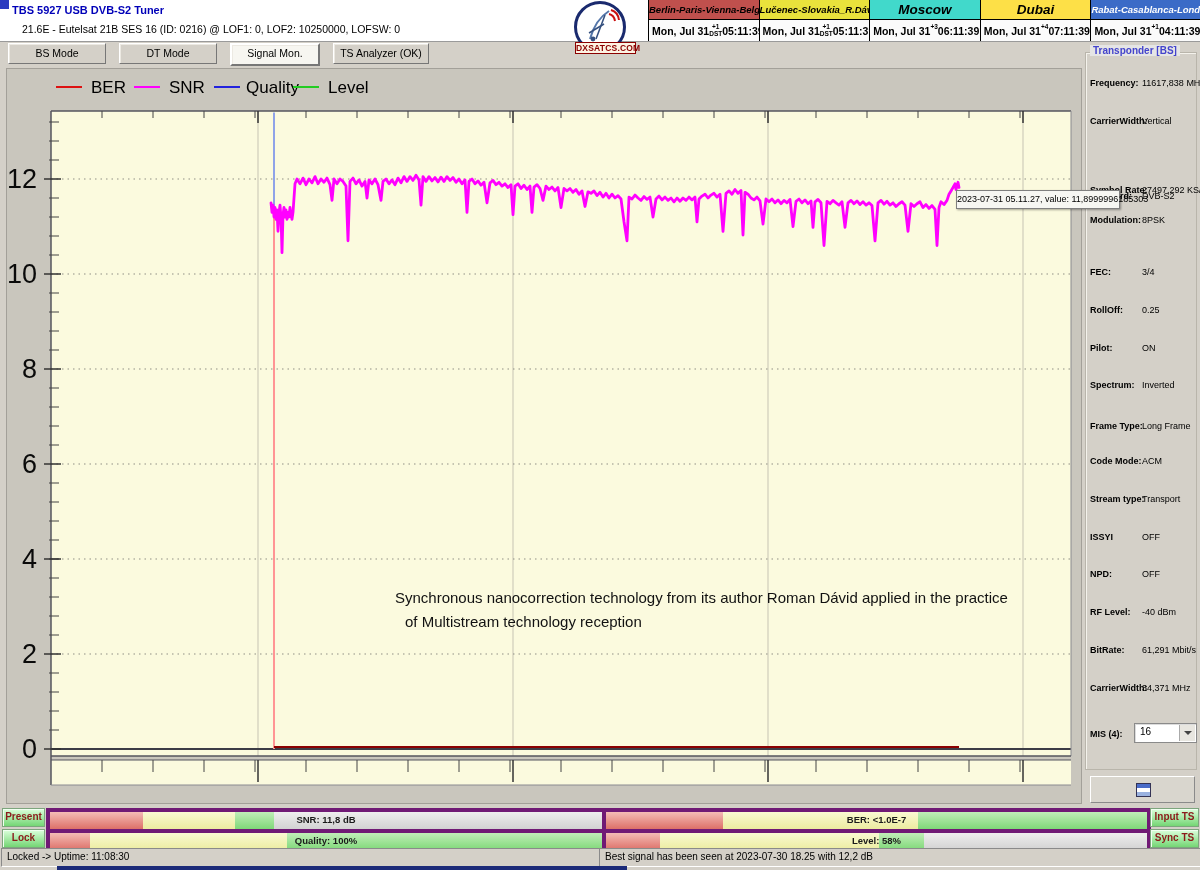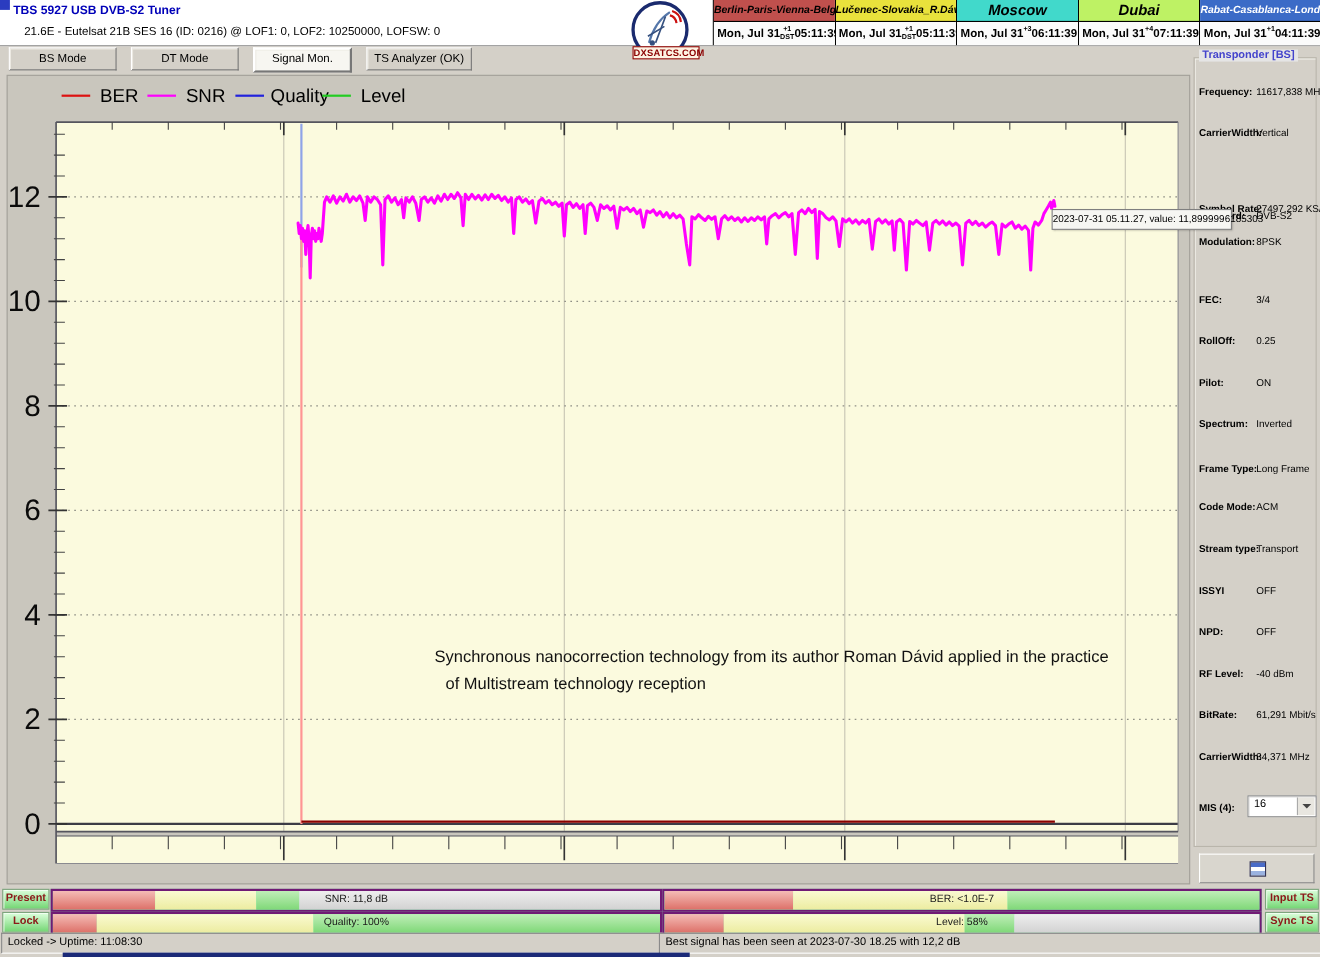--- a/index.html
+++ b/index.html
@@ -69,21 +69,21 @@
   .mis-arrow::after{content:"";position:absolute;left:4px;top:6px;border:4px solid transparent;border-top-color:#444;}
   .flat-btn{position:absolute;left:8px;top:731px;width:103px;height:25px;background:#d9d6ce;
             border:1px solid;border-color:#fff #8a8a8a #8a8a8a #fff;}
   .ts-icon{position:absolute;left:45px;top:6px;width:13px;height:12px;border:1px solid #335;
            background:linear-gradient(#4a6cc8 0 34%, #fff 34% 67%, #9ab2e0 67% 100%);}
 
   
   .green-btn{position:absolute;height:17px;background:linear-gradient(#dcffdc,#74d674);
              border:1px solid #7da57d;box-shadow:inset 1px 1px 0 #f0fff0;color:#8b1a1a;
              font-size:10px;font-weight:bold;text-align:center;line-height:16px;}
-  .hbar{position:absolute;height:17px;border:2px solid #701a75;background:#86efac;overflow:hidden;}
+  .hbar{position:absolute;height:17px;border:4px solid #701a75;background:#f97316;overflow:hidden;font-weight:bold;}
   .hbar .seg{position:absolute;top:0;bottom:0;left:0;}
   .seg-red{background:linear-gradient(#f4bcb6,#dd7068);}
   .seg-yellow{background:linear-gradient(#fafad2,#ececa0);}
   .seg-green{background:linear-gradient(#c0eeb8,#7fd878);}
   .seg-gray{background:linear-gradient(#eeeeee,#d2d2d2);}
   .hbar .bar-text{position:absolute;left:0;right:0;top:0;bottom:0;text-align:center;font-size:9.5px;
                   line-height:16px;color:#1a1a1a;}
 
   
   .status-cell{position:absolute;top:848px;height:17px;border:1px solid;border-color:#8a8a8a #fff #fff #8a8a8a;
@@ -143,21 +143,21 @@
         <div class="clock-body">
           <span>Mon, Jul 31</span>
           <span class="offset-block">
             <span>+3</span>
             <span>&nbsp;</span>
           </span>
           <span>06:11:39</span>
         </div>
       </div>
       <div class="clock-cell">
-        <div class="clock-head" style="background: #bef264; color: rgb(0, 0, 0);">Dubai</div>
+        <div class="clock-head" style="background: #fde047; color: rgb(0, 0, 0);">Dubai</div>
         <div class="clock-body">
           <span>Mon, Jul 31</span>
           <span class="offset-block">
             <span>+4</span>
             <span>&nbsp;</span>
           </span>
           <span>07:11:39</span>
         </div>
       </div>
       <div class="clock-cell">

